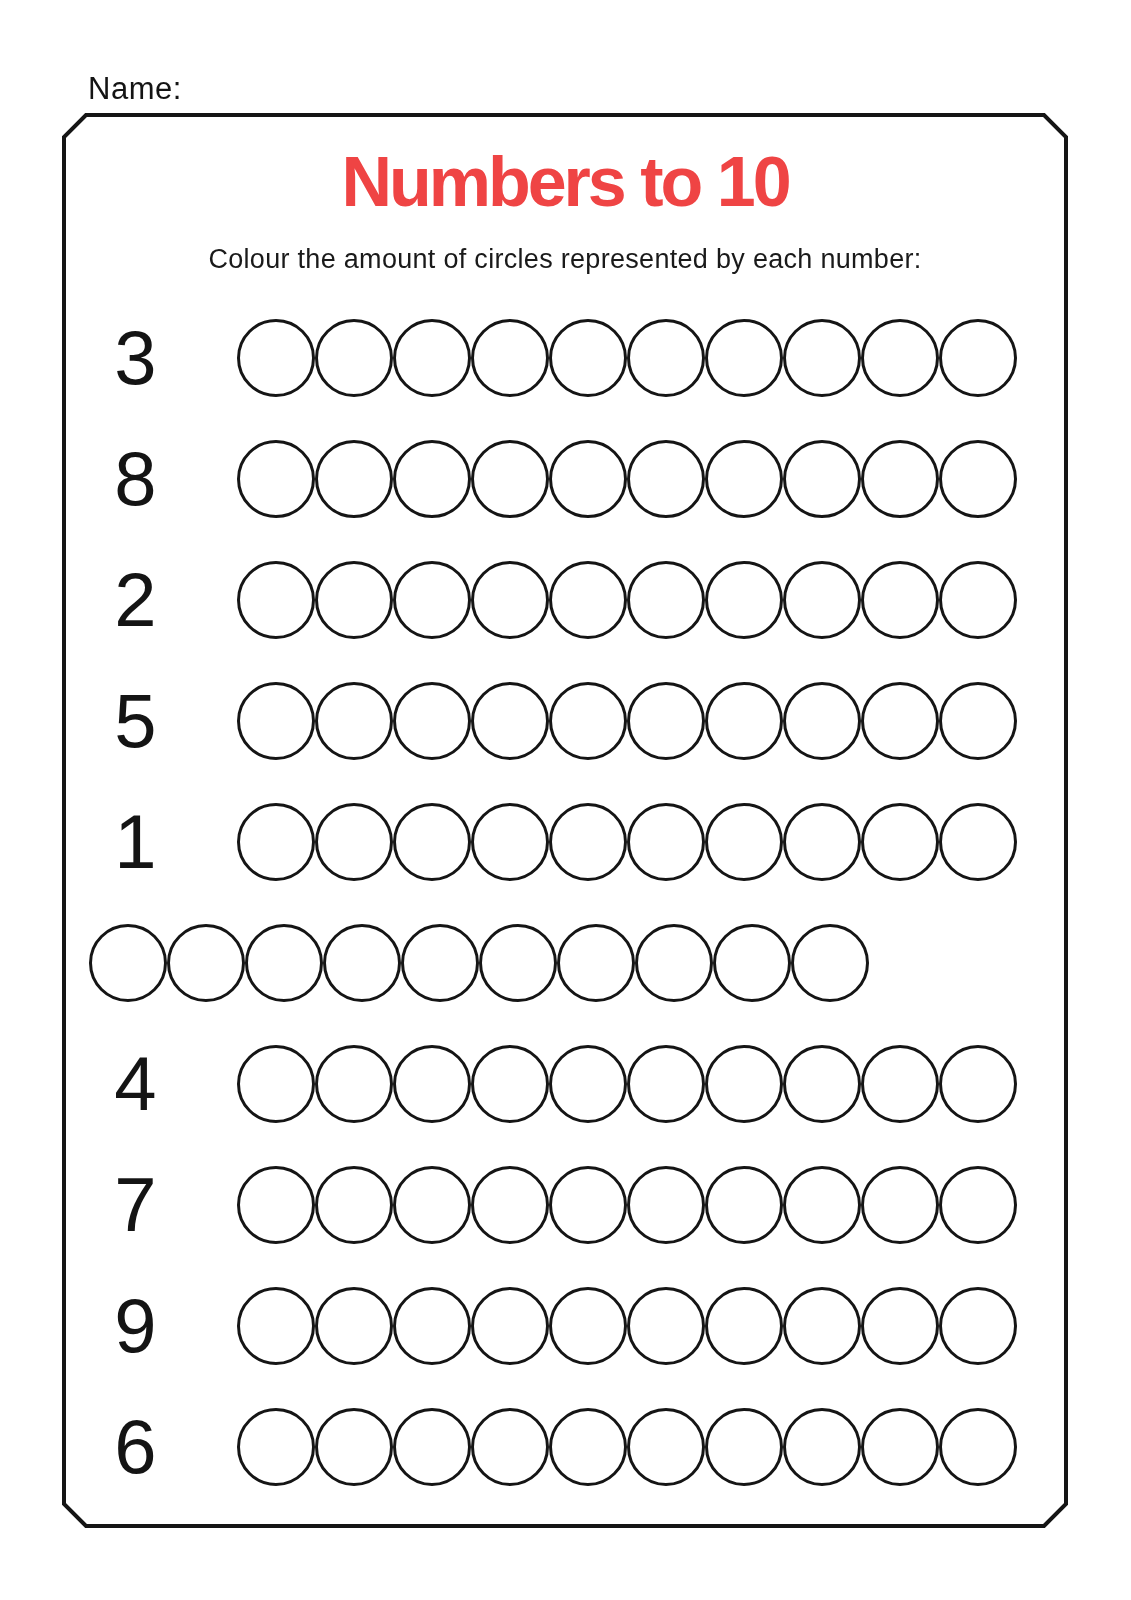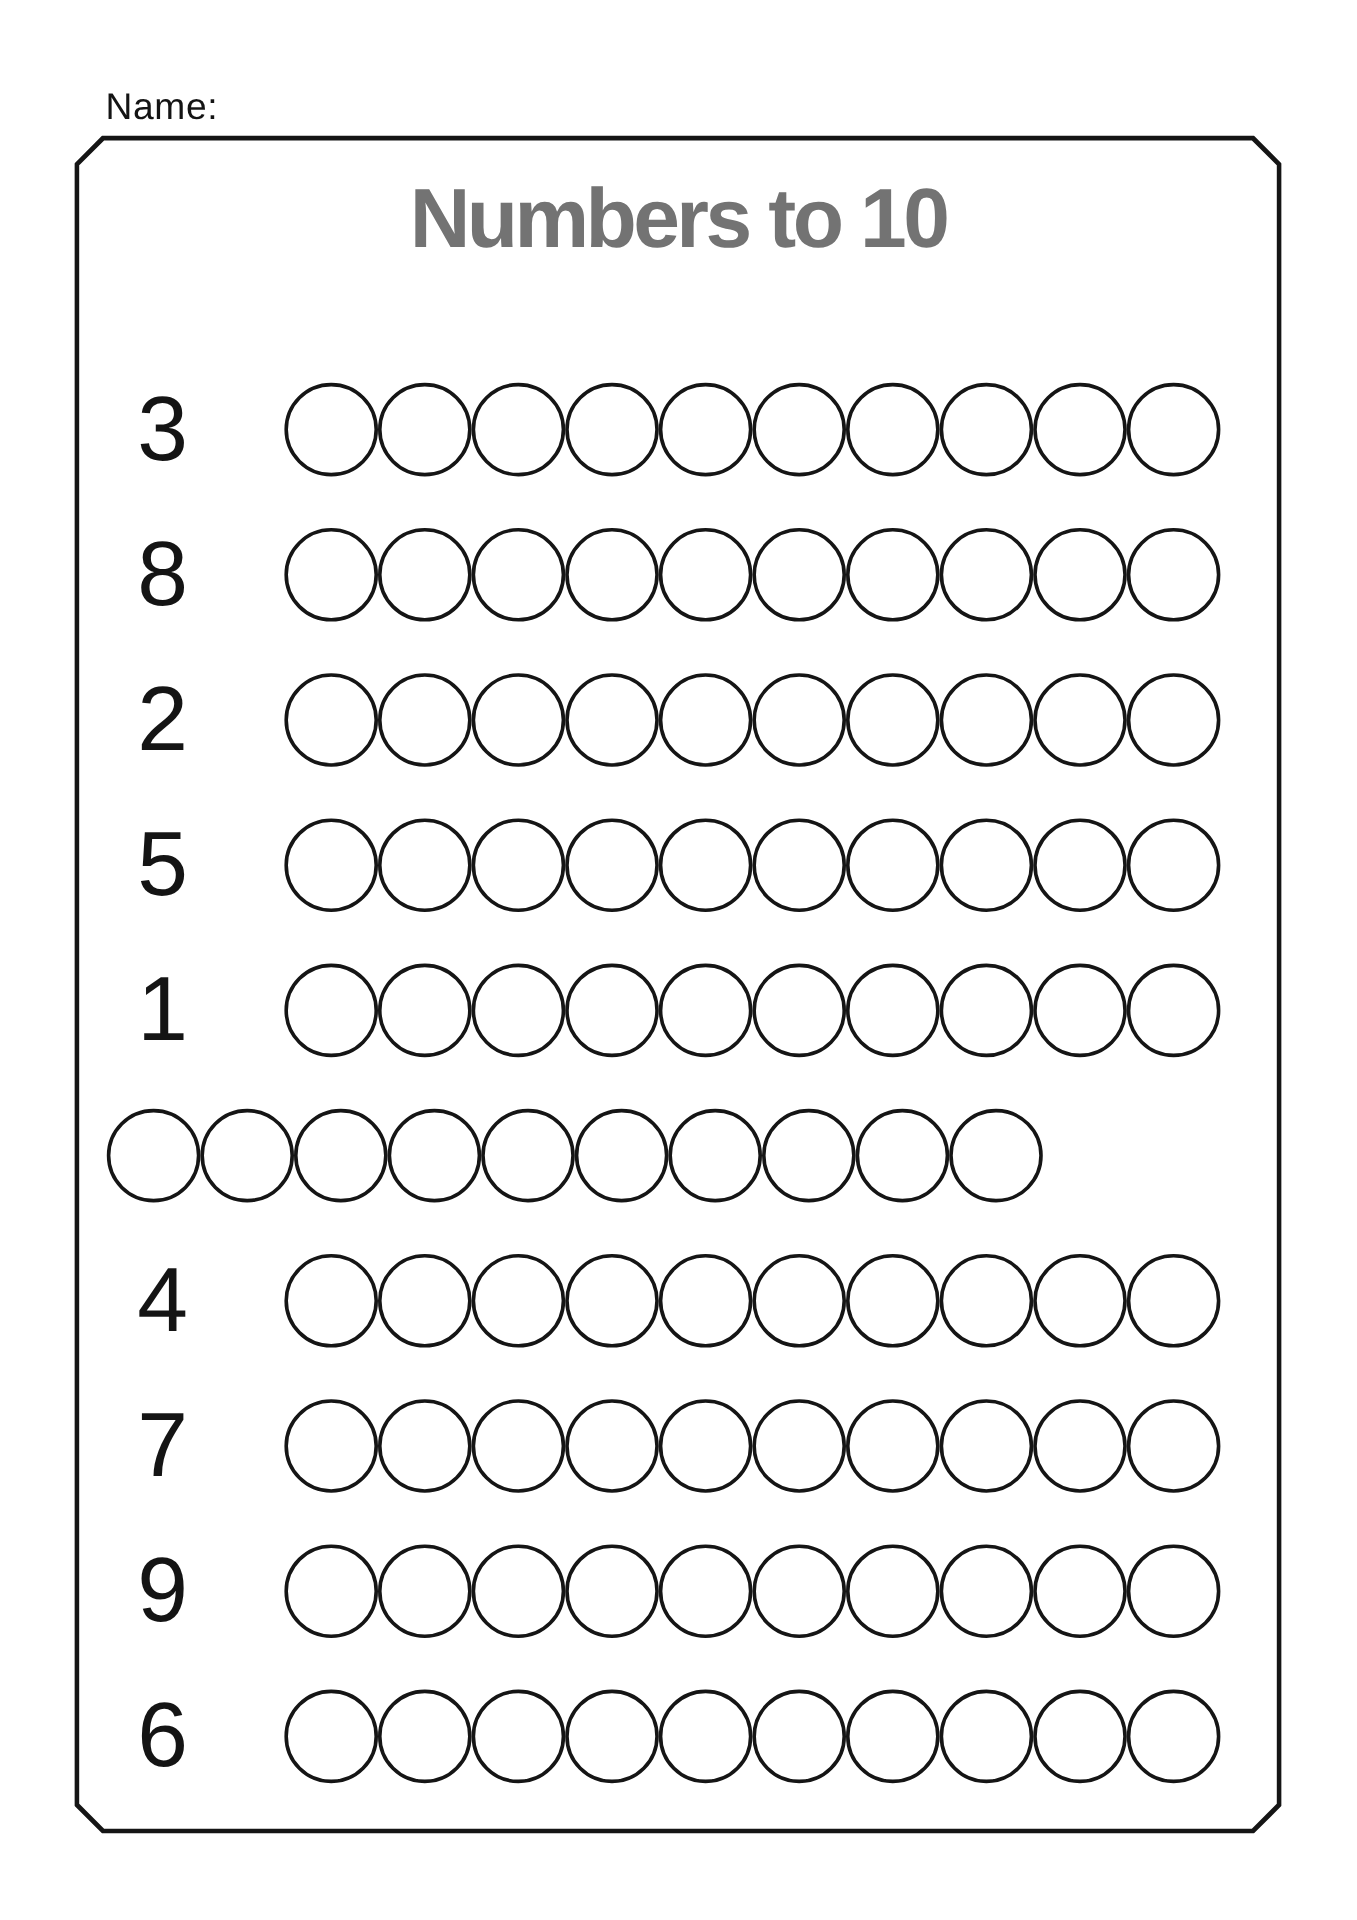--- a/index.html
+++ b/index.html
@@ -36,21 +36,21 @@
 
   .title {
     position: absolute;
     top: 31px; left: 0;
     width: 100%;
     text-align: center;
     font-size: 70px;
     font-weight: 800;
     letter-spacing: -3px;
     line-height: 1.1;
-    color: #737373;
+    color: #ef4444;
   }
 
   .instruction {
     position: absolute;
     top: 131px; left: 0;
     width: 100%;
     text-align: center;
     font-size: 27px;
     font-weight: 300;
     letter-spacing: 0.3px;
@@ -96,20 +96,21 @@
   <div class="name-label">Name:</div>
 
   <svg class="sheet-outline-svg" viewBox="0 0 1006 1415" xmlns="http://www.w3.org/2000/svg" aria-hidden="true">
     <polygon points="24,2 982,2 1004,24 1004,1391 982,1413 24,1413 2,1391 2,24" fill="#ffffff" stroke="#151515" stroke-width="4"></polygon>
   </svg>
 
   <div class="sheet-content">
 
     <div class="title">Numbers to 10</div>
 
+    <div class="instruction">Colour the amount of circles represented by each number:</div>
 
     <div class="rows">
         <div class="row">
           <div class="num">3</div>
           <div class="circles">
             <div class="circle"></div>
             <div class="circle"></div>
             <div class="circle"></div>
             <div class="circle"></div>
             <div class="circle"></div>

